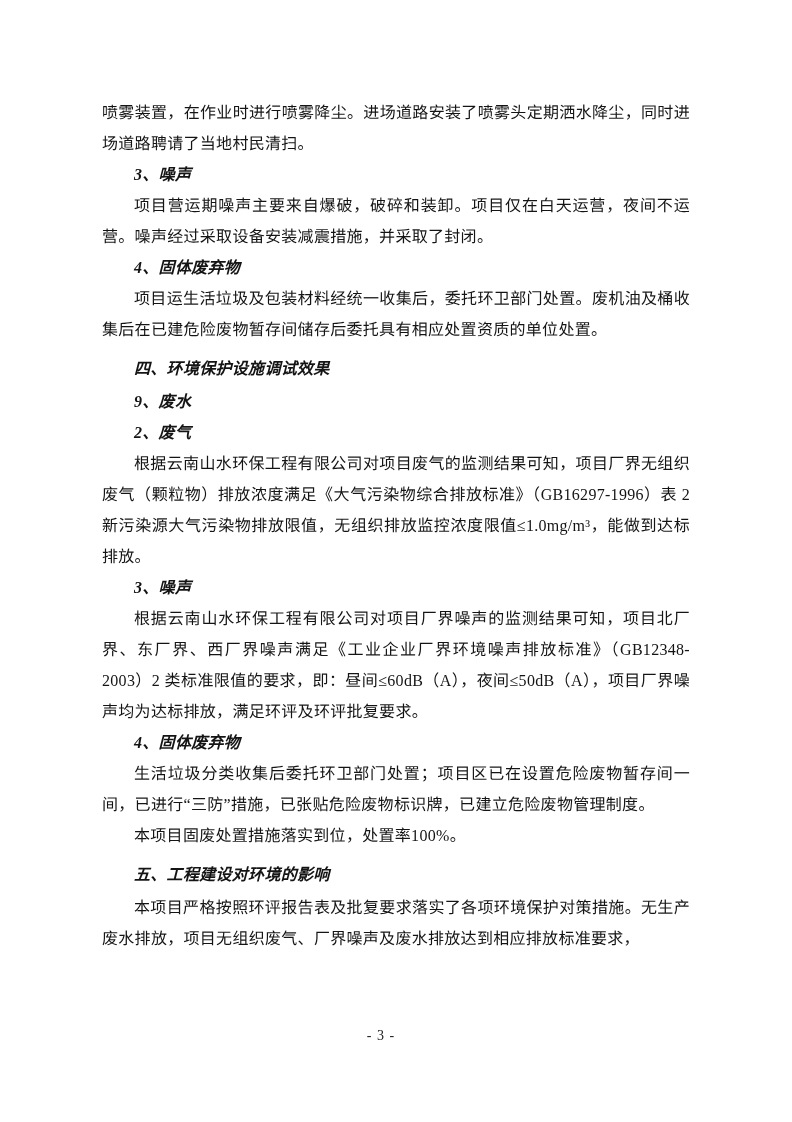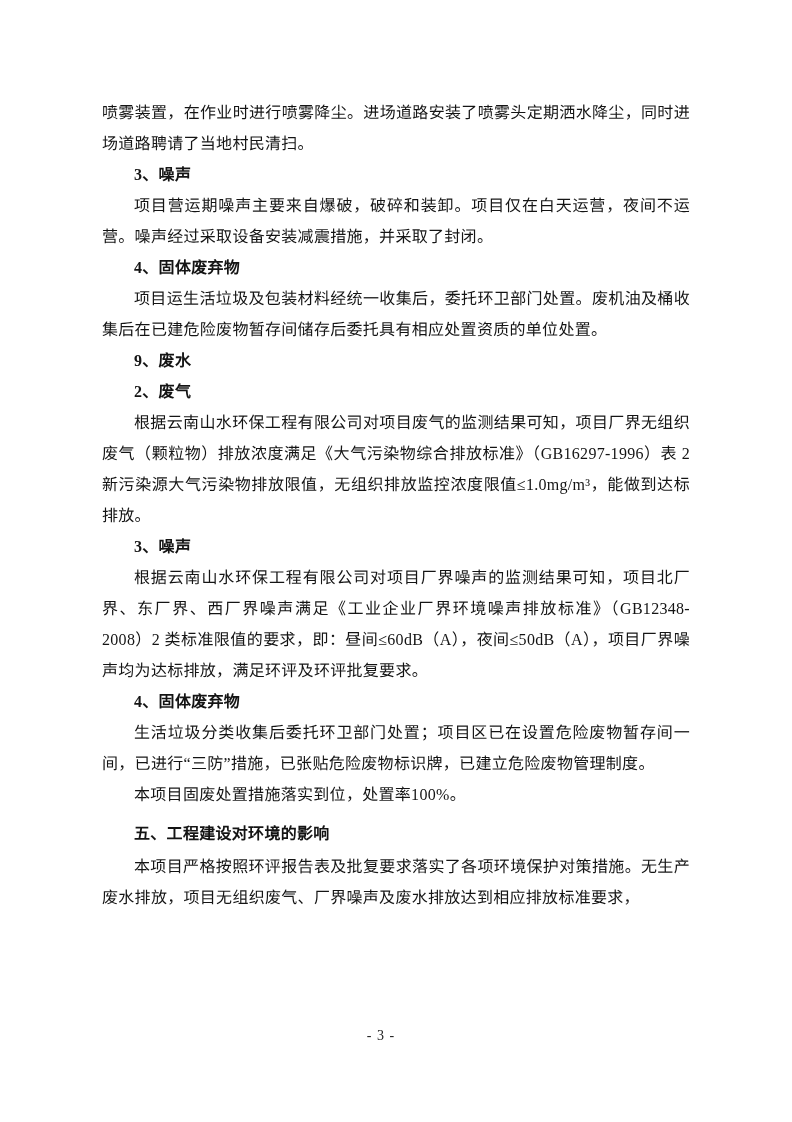--- a/index.html
+++ b/index.html
@@ -33,20 +33,21 @@
   .content p {
     text-indent: 2em;
     font-weight: normal;
   }
   .content p.noindent {
     text-indent: 0;
   }
   .content h3 {
     font-weight: bold;
     text-indent: 2em;
+    font-style: italic;
   }
   .content h3.h1 {
     margin-top: 8px;
     margin-bottom: 2px;
   }
   .page-footer {
     position: absolute;
     left: 0;
     right: 0;
     top: 1026px;
@@ -60,25 +61,26 @@
 </head>
 <body>
 
 <div class="page">
   <main class="content">
       <p class="p noindent">喷雾装置，在作业时进行喷雾降尘。进场道路安装了喷雾头定期洒水降尘，同时进场道路聘请了当地村民清扫。</p>
       <h3 class="h2">3、噪声</h3>
       <p class="p">项目营运期噪声主要来自爆破，破碎和装卸。项目仅在白天运营，夜间不运营。噪声经过采取设备安装减震措施，并采取了封闭。</p>
       <h3 class="h2">4、固体废弃物</h3>
       <p class="p">项目运生活垃圾及包装材料经统一收集后，委托环卫部门处置。废机油及桶收集后在已建危险废物暂存间储存后委托具有相应处置资质的单位处置。</p>
+      <h3 class="h1">四、环境保护设施调试效果</h3>
       <h3 class="h2">9、废水</h3>
       <h3 class="h2">2、废气</h3>
       <p class="p">根据云南山水环保工程有限公司对项目废气的监测结果可知，项目厂界无组织废气（颗粒物）排放浓度满足《大气污染物综合排放标准》（GB16297-1996）表 2 新污染源大气污染物排放限值，无组织排放监控浓度限值≤1.0mg/m³，能做到达标排放。</p>
       <h3 class="h2">3、噪声</h3>
-      <p class="p">根据云南山水环保工程有限公司对项目厂界噪声的监测结果可知，项目北厂界、东厂界、西厂界噪声满足《工业企业厂界环境噪声排放标准》（GB12348-2008）2 类标准限值的要求，即：昼间≤60dB（A），夜间≤50dB（A），项目厂界噪声均为达标排放，满足环评及环评批复要求。</p>
+      <p class="p">根据云南山水环保工程有限公司对项目厂界噪声的监测结果可知，项目北厂界、东厂界、西厂界噪声满足《工业企业厂界环境噪声排放标准》（GB12348-2003）2 类标准限值的要求，即：昼间≤60dB（A），夜间≤50dB（A），项目厂界噪声均为达标排放，满足环评及环评批复要求。</p>
       <h3 class="h2">4、固体废弃物</h3>
       <p class="p">生活垃圾分类收集后委托环卫部门处置；项目区已在设置危险废物暂存间一间，已进行“三防”措施，已张贴危险废物标识牌，已建立危险废物管理制度。</p>
       <p class="p">本项目固废处置措施落实到位，处置率100%。</p>
       <h3 class="h1">五、工程建设对环境的影响</h3>
       <p class="p">本项目严格按照环评报告表及批复要求落实了各项环境保护对策措施。无生产废水排放，项目无组织废气、厂界噪声及废水排放达到相应排放标准要求，</p>
     </main>
   <footer class="page-footer">
     <span>- 3 -</span>
   </footer>
 </div>

